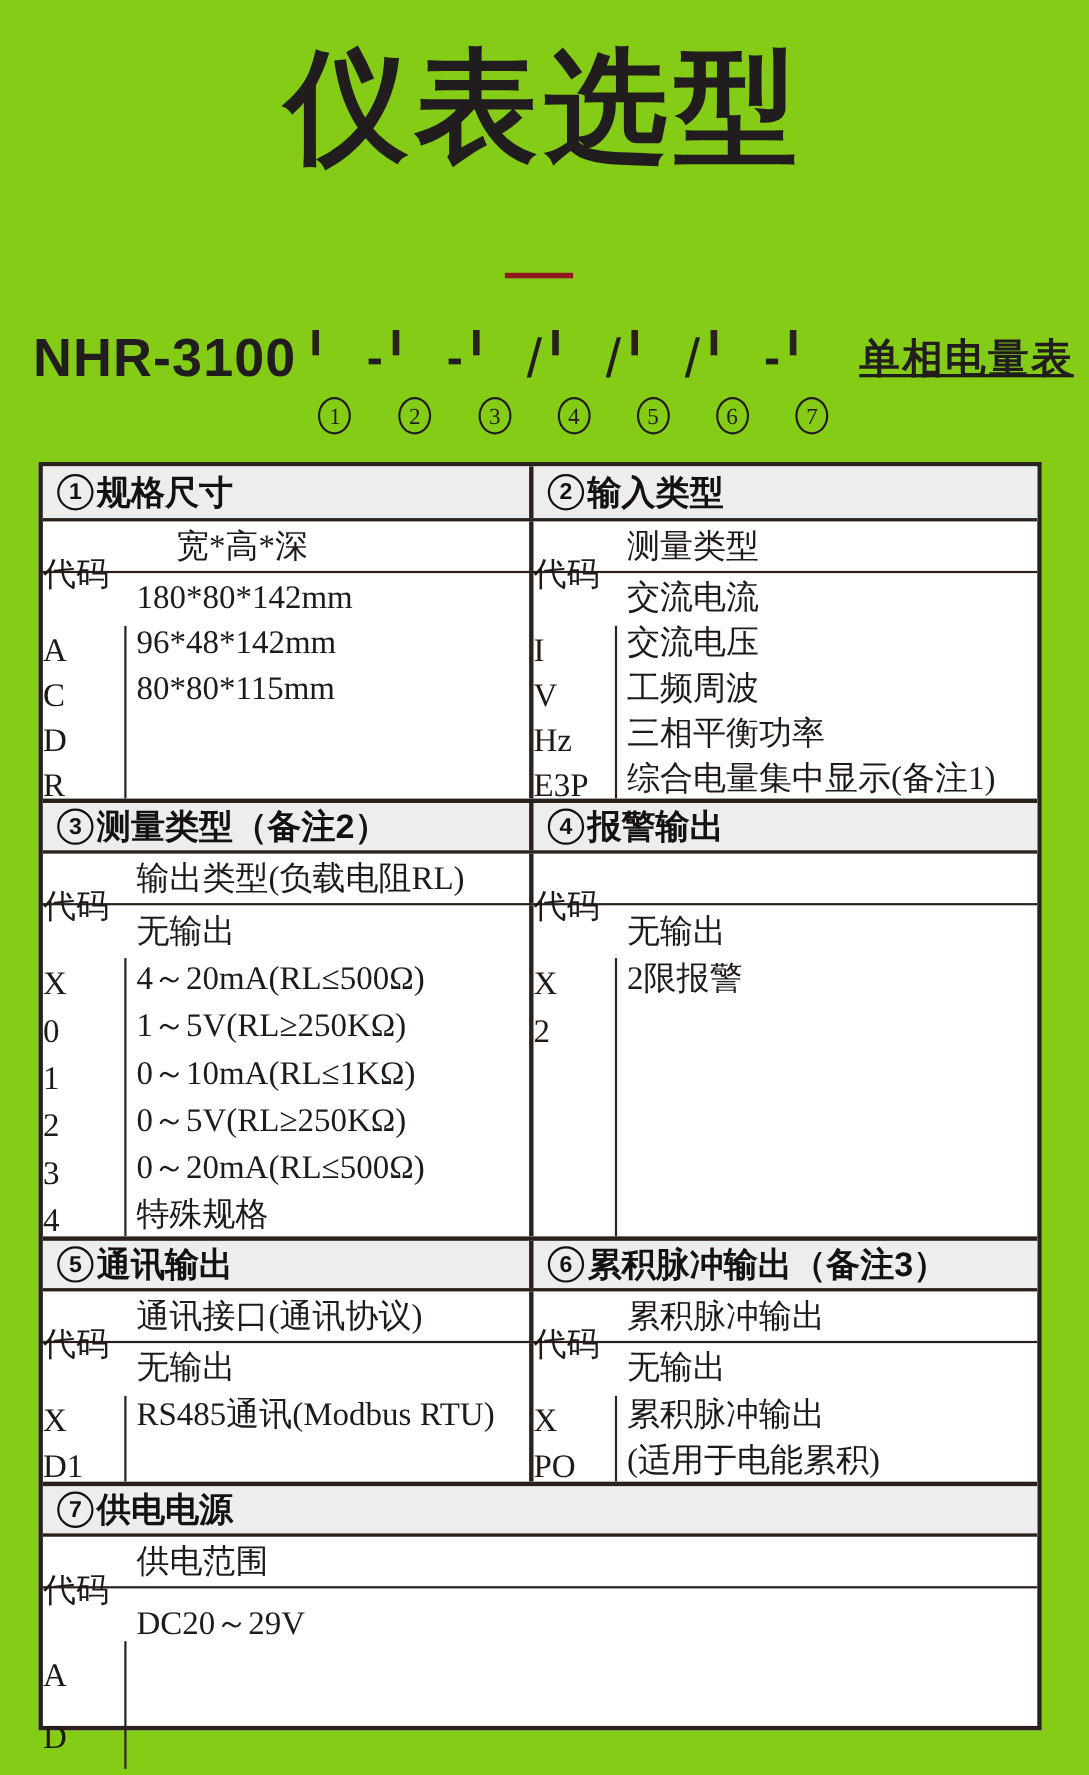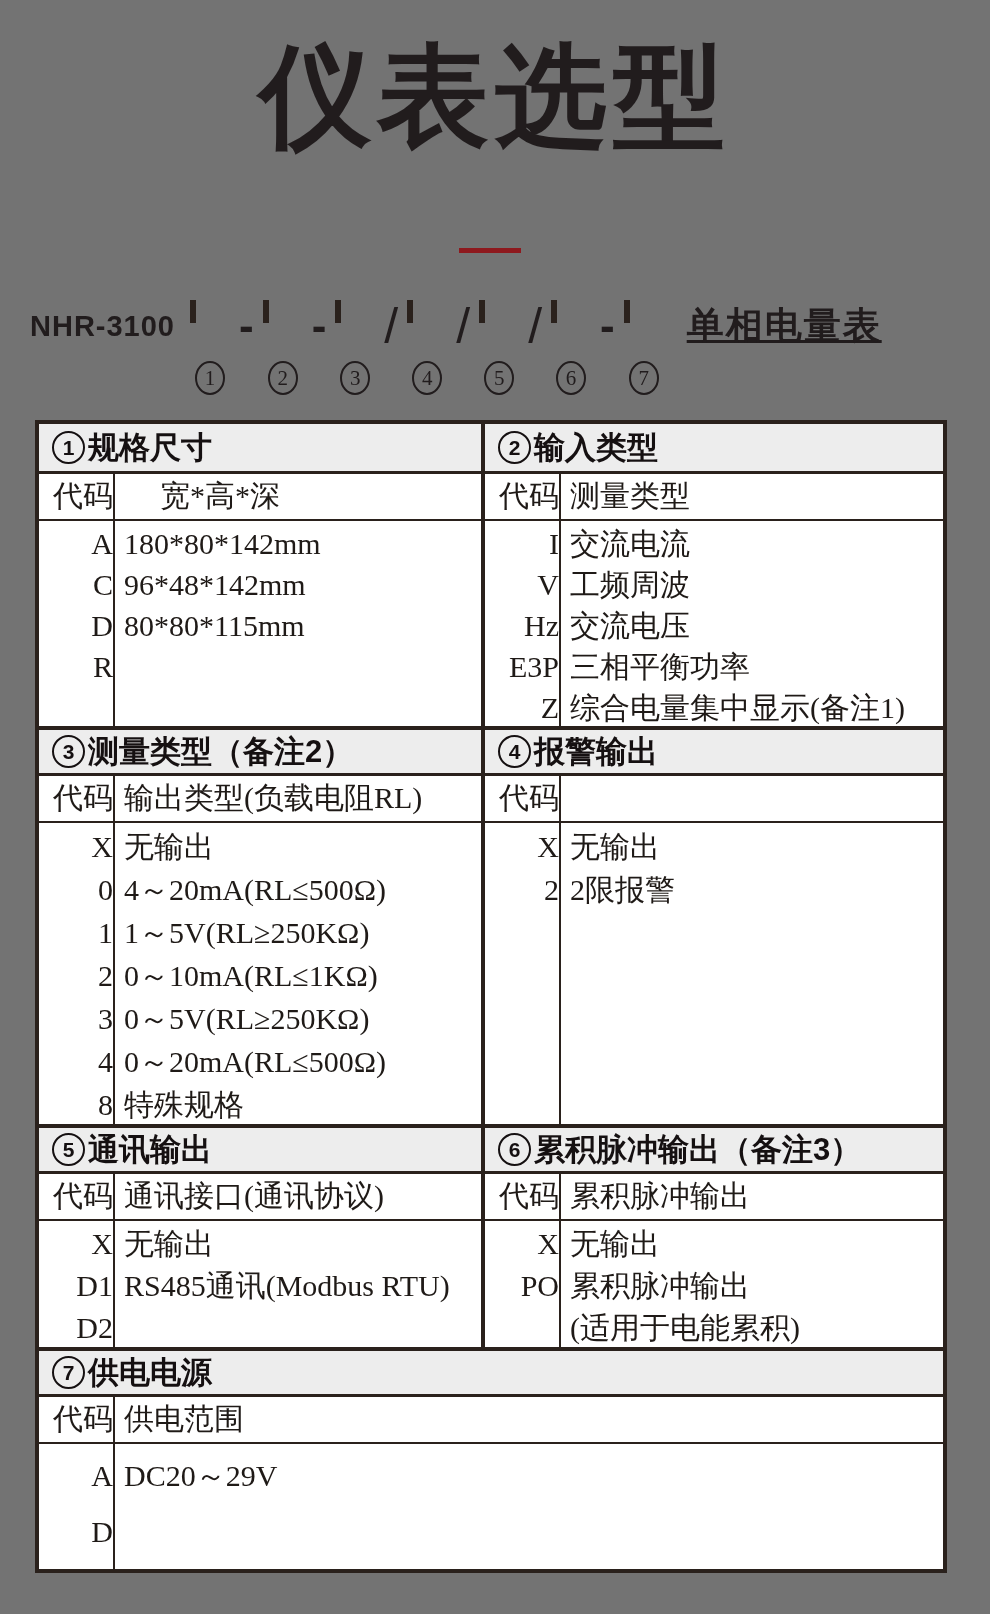--- a/index.html
+++ b/index.html
@@ -1,26 +1,26 @@
 <!DOCTYPE html>
 <html><head>
 <meta charset="utf-8">
 <style>
   html,body{margin:0;padding:0;background:#fff;}
   *{box-sizing:border-box;}
-  .page{position:relative;width:990px;height:1614px;background:#737373;overflow:hidden;
+  .page{position:relative;width:990px;height:1614px;background:#84cc16;overflow:hidden;
         font-family:"Liberation Serif","DejaVu Serif",serif;color:#1f1a17;}
   
   .title{position:absolute;left:0;top:30px;width:100%;text-align:center;
          font-family:"Liberation Sans","DejaVu Sans",sans-serif;font-weight:900;
          font-size:112px;letter-spacing:6px;color:#211c1d;line-height:1.2;}
   .title-divider{position:absolute;left:459px;top:248px;width:62px;height:5px;background:#8e191e;}
   
   .model-line{position:absolute;left:30px;top:296px;height:60px;display:flex;align-items:center;white-space:nowrap;}
-  .mprefix{font-family:"Liberation Sans","DejaVu Sans",sans-serif;font-weight:700;font-size:29px;
+  .mprefix{font-family:"Liberation Sans","DejaVu Sans",sans-serif;font-weight:700;font-size:49px;
            letter-spacing:1px;color:#211c1d;margin-right:8px;}
   .msuffix{font-family:"Liberation Sans","DejaVu Sans",sans-serif;font-weight:700;font-size:37px;
            color:#211c1d;margin-left:16px;letter-spacing:2px;text-decoration:underline;}
   .mslot{position:relative;width:40px;height:46px;margin:0 7px;flex:0 0 auto;}
   .mbox{width:36px;height:44px;border:3px solid #2a211c;}
   .mcircle{position:absolute;left:50%;top:58px;transform:translateX(-50%);
            width:30px;height:34px;border:2px solid #211c1d;border-radius:50%;
            display:flex;align-items:center;justify-content:center;
            font-size:21px;font-family:"Liberation Serif",serif;color:#211c1d;}
   .msep{font-family:"Liberation Sans","DejaVu Sans",sans-serif;font-weight:700;color:#211c1d;margin:0 2px;}
@@ -41,21 +41,21 @@
   .rh{flex:1 1 auto;display:flex;}
   .full{flex:1 1 auto;display:flex;}
   .hcell{align-items:center;padding-left:13px;
          font-family:"Liberation Sans","DejaVu Sans",sans-serif;font-weight:700;
          font-size:31px;color:#151011;white-space:nowrap;}
   .ncirc{width:33px;height:33px;border:2.5px solid #151011;border-radius:50%;
          display:inline-flex;align-items:center;justify-content:center;flex:0 0 auto;
          font-size:21px;font-weight:700;margin-right:3px;
          font-family:"Liberation Sans",sans-serif;}
   .cc{width:76px;flex:0 0 76px;border-right:2px solid #2a211c;display:flex;
-      flex-direction:column;align-items:flex-end;}
+      flex-direction:column;align-items:flex-start;margin-top:48px;}
   .dc{flex:1 1 auto;display:flex;flex-direction:column;padding-left:9px;overflow:hidden;}
   .sub .cc,.sub .dc{justify-content:center;}
   .sub span,.bod span{font-size:30px;white-space:nowrap;color:#1f1a17;}
   .indent{padding-left:36px;}
   .bod .cc,.bod .dc{padding-top:2px;}
   .b12 .ln{height:41px;line-height:41px;}
   .b34 .ln{height:43px;line-height:43px;}
   .b56 .ln{height:42px;line-height:42px;}
   .b7  .ln{height:56px;line-height:56px;}
   .b7 .cc,.b7 .dc{padding-top:4px;}
@@ -151,22 +151,22 @@
       <div class="rh">
         <div class="cc">
           <span class="ln">I</span>
           <span class="ln">V</span>
           <span class="ln">Hz</span>
           <span class="ln">E3P</span>
           <span class="ln">Z</span>
         </div>
         <div class="dc">
           <span class="ln">交流电流</span>
+          <span class="ln">交流电压</span>
           <span class="ln">工频周波</span>
-          <span class="ln">交流电压</span>
           <span class="ln">三相平衡功率</span>
           <span class="ln">综合电量集中显示(备注1)</span>
         </div>
       </div>
     </div>
 
     <div class="band hdr tsep">
       <div class="lh hcell">
         <span class="ncirc">
             <span>3</span>

